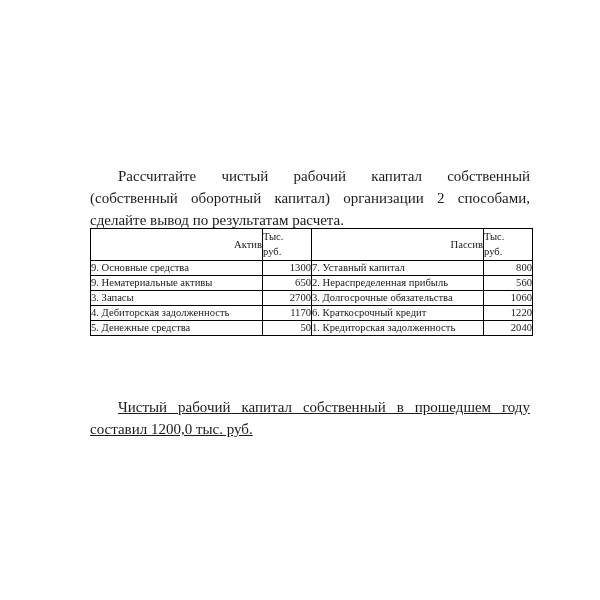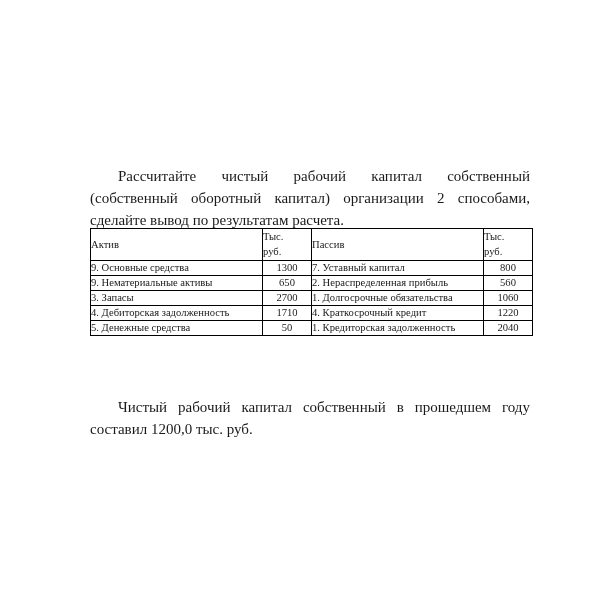--- a/index.html
+++ b/index.html
@@ -37,20 +37,21 @@
   }
   .para-intro {
     left: 90px;
     top: 150px;
     width: 440px;
   }
   .para-outro {
     left: 90px;
     top: 381px;
     width: 440px;
+    text-decoration: underline;
   }
 
   
   .balance-table {
     position: absolute;
     left: 90px;
     top: 228px;
     width: 438px;
     border-collapse: collapse;
     font-size: 10.6px;
@@ -64,41 +65,41 @@
     vertical-align: middle;
     font-weight: normal;
     color: #1a1a1a;
   }
 
   .col-name  { width: 172px; }
   .col-num   { width: 49px; }
 
   .hdr-cell {
     height: 31px;
-    text-align: left;
+    text-align: right;
     vertical-align: middle;
   }
   .hdr-unit {
     text-align: left;
     padding-left: 6px;
     line-height: 14.5px;
     vertical-align: middle;
   }
   .hdr-unit .u-line { display: block; }
 
   .cell-name {
     height: 13.5px;
     text-align: left;
     padding-left: 3px;
     white-space: nowrap;
     overflow: hidden;
   }
   .cell-num {
     height: 13.5px;
-    text-align: center;
+    text-align: right;
   }
 </style>
 </head>
 <body>
 
 <div class="page">
 
   <p class="para para-intro">Рассчитайте чистый рабочий капитал собственный (собственный оборотный капитал) организации 2 способами, сделайте вывод по результатам расчета.</p>
 
   <table class="balance-table">
@@ -131,27 +132,27 @@
       </tr>
       <tr>
         <td class="cell-name">9. Нематериальные активы</td>
         <td class="cell-num">650</td>
         <td class="cell-name">2. Нераспределенная прибыль</td>
         <td class="cell-num">560</td>
       </tr>
       <tr>
         <td class="cell-name">3. Запасы</td>
         <td class="cell-num">2700</td>
-        <td class="cell-name">1. Долгосрочные обязательства</td>
+        <td class="cell-name">3. Долгосрочные обязательства</td>
         <td class="cell-num">1060</td>
       </tr>
       <tr>
         <td class="cell-name">4. Дебиторская задолженность</td>
-        <td class="cell-num">1710</td>
-        <td class="cell-name">4. Краткосрочный кредит</td>
+        <td class="cell-num">1170</td>
+        <td class="cell-name">6. Краткосрочный кредит</td>
         <td class="cell-num">1220</td>
       </tr>
       <tr>
         <td class="cell-name">5. Денежные средства</td>
         <td class="cell-num">50</td>
         <td class="cell-name">1. Кредиторская задолженность</td>
         <td class="cell-num">2040</td>
       </tr>
     </tbody>
   </table>

